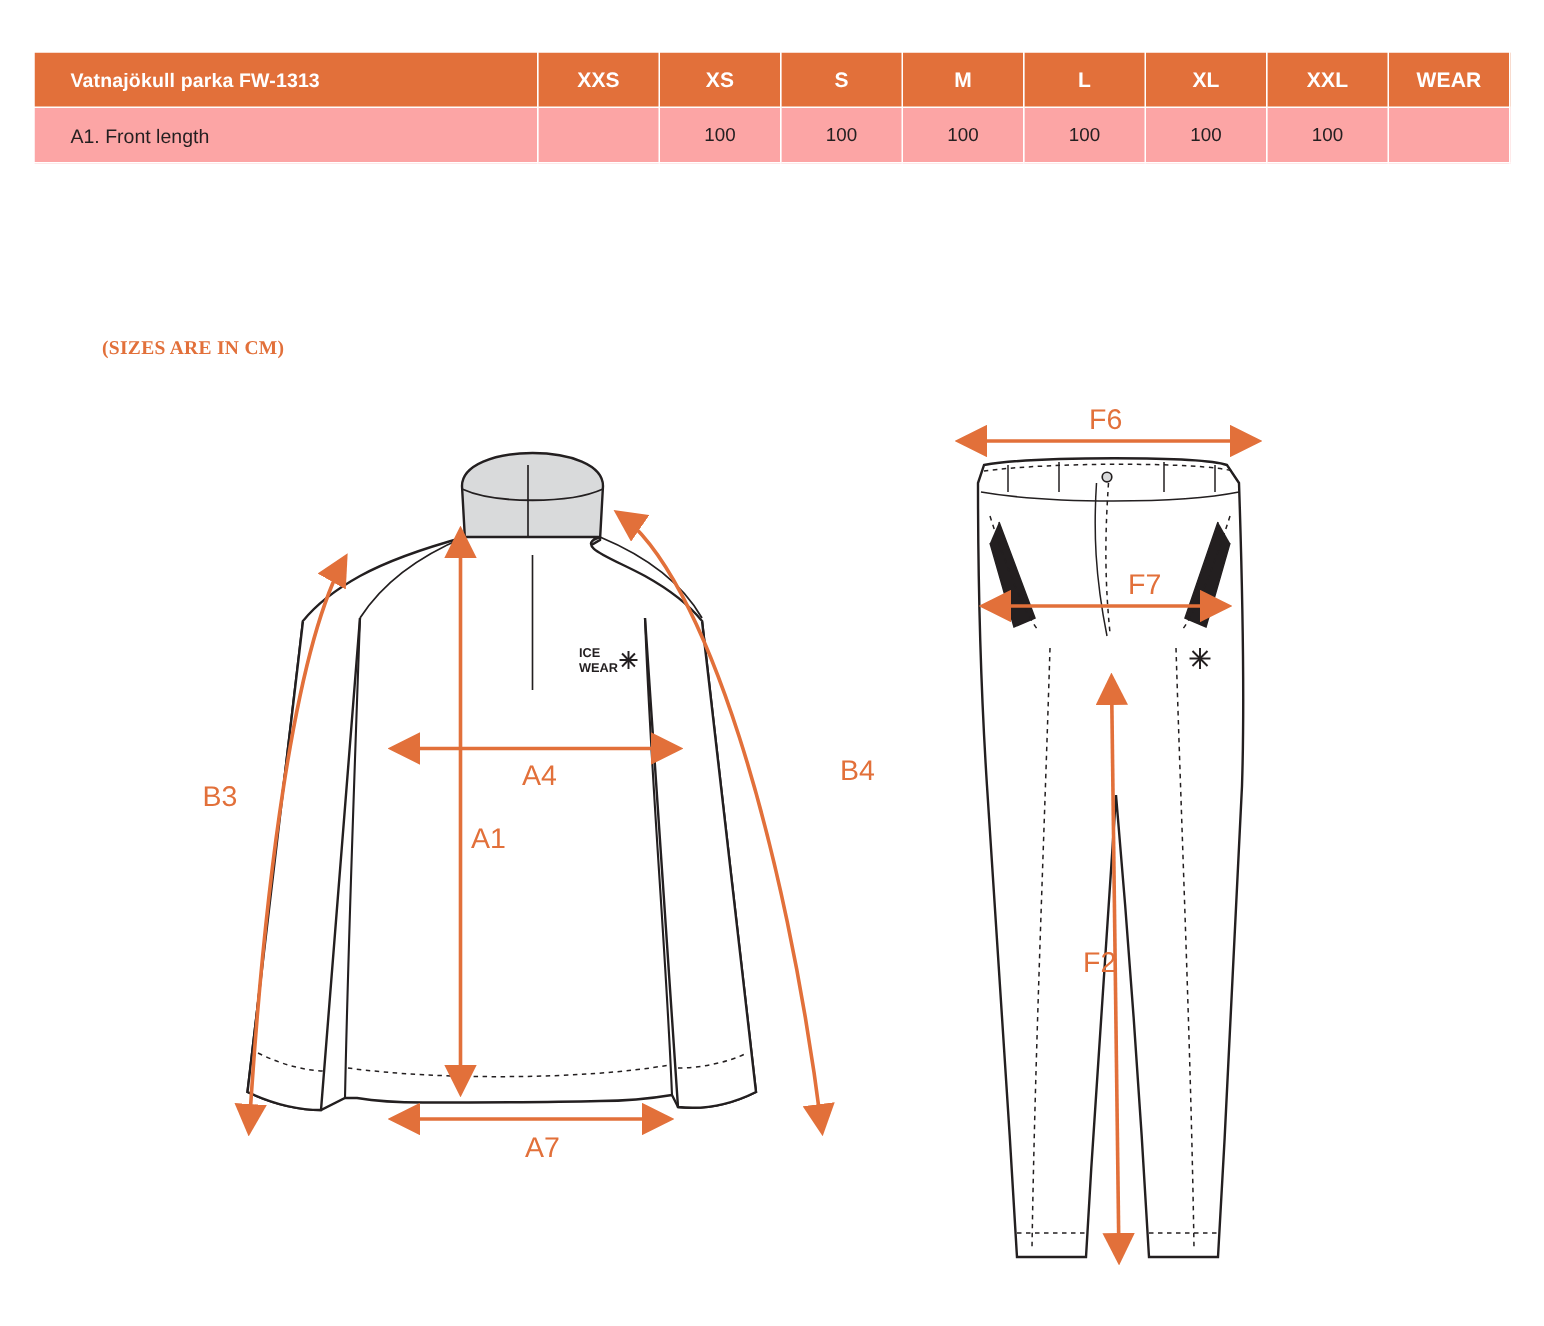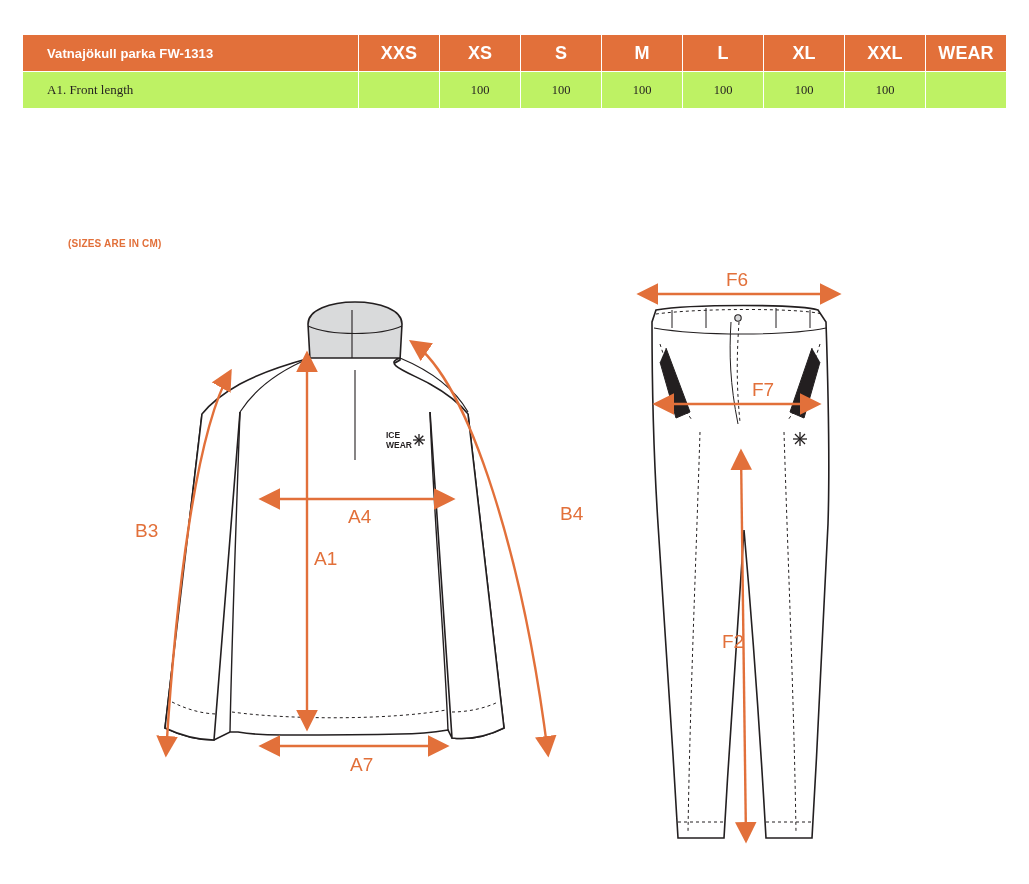--- a/index.html
+++ b/index.html
@@ -30,53 +30,54 @@
   }
   table.size-table th,
   table.size-table td {
     border: 1px solid #ffffff;
     height: 37px;
     box-sizing: border-box;
   }
   table.size-table thead th {
     background: #e2703a;
     color: #ffffff;
-    font-size: 18px;
+    font-size: 14px;
     font-weight: bold;
     text-align: center;
     letter-spacing: .1px;
   }
   table.size-table thead th.first-col {
     text-align: left;
     padding-left: 24px;
     font-size: 13px;
   }
   table.size-table tbody td {
-    background: #bef264;
+    background: #fca5a5;
     text-align: center;
     font-size: 12.5px;
-    font-family: Liberation Serif, serif;
+    font-family: Liberation Sans, sans-serif;
     color: #231f20;
   }
   table.size-table tbody td.row-label {
     text-align: left;
     padding-left: 24px;
     font-size: 13px;
   }
   .col-name  { width: 336px; }
   .col-size  { width: 81px; }
 
   .units-note {
     position: absolute;
     left: 68px;
-    top: 238px;
+    top: 224px;
     color: #e2703a;
-    font-size: 10px;
+    font-size: 13px;
     font-weight: bold;
     letter-spacing: .2px;
+    font-family: Liberation Serif, serif;
   }
 
   
   .figures {
     position: absolute;
     left: 0;
     top: 262px;
     width: 1029px;
     height: 620px;
   }

